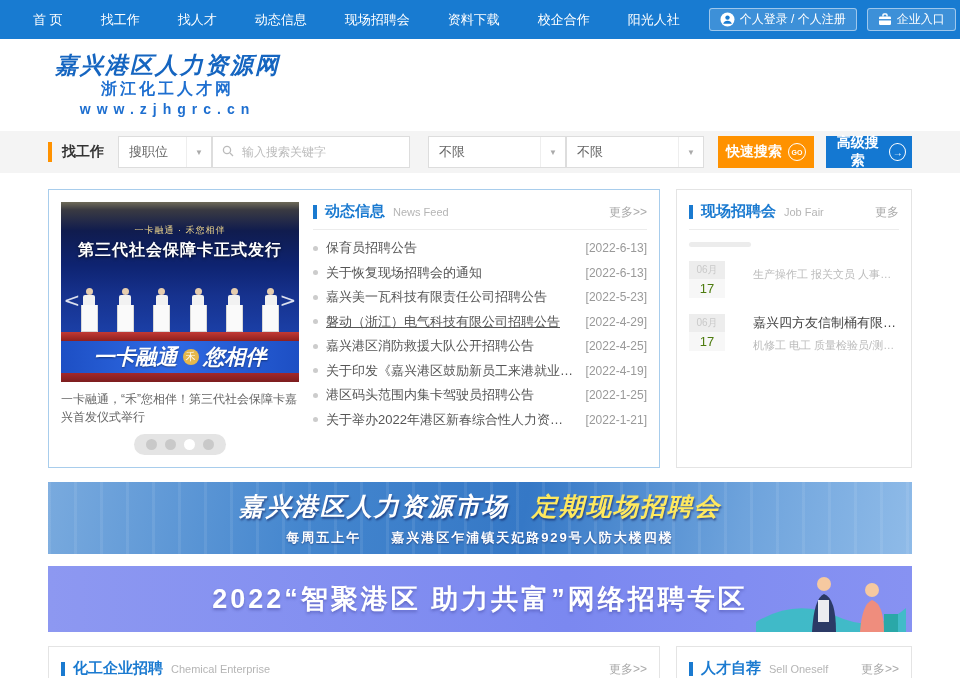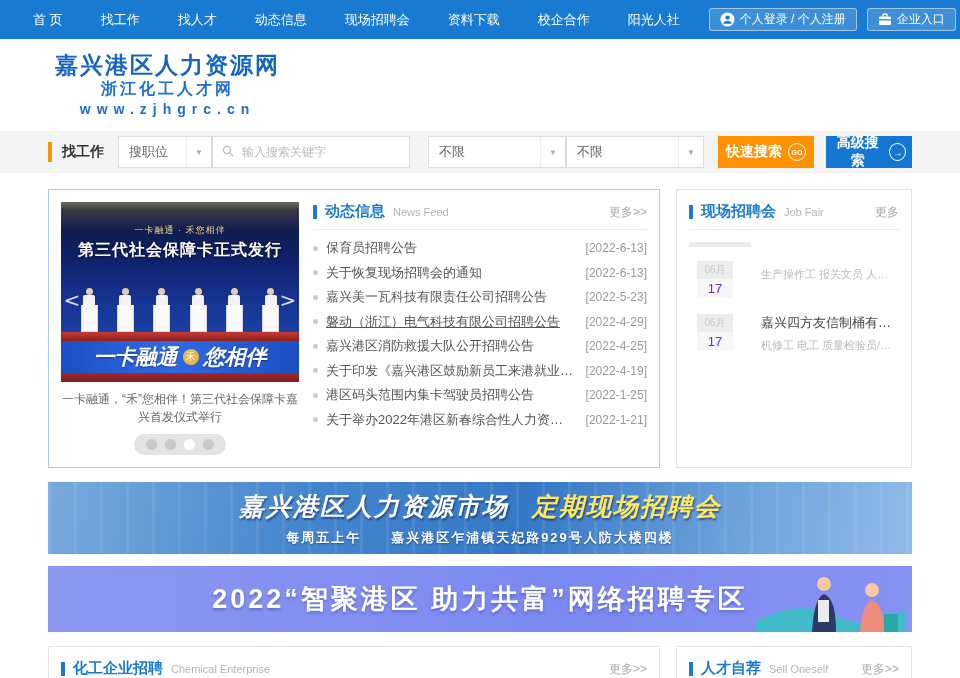--- a/index.html
+++ b/index.html
@@ -12,21 +12,21 @@
   .topbar a{color:#fff;font-size:13px;text-decoration:none;margin:0 19px;white-space:nowrap;}
   .topbar .grow{flex:1;}
   .topbtn{display:flex;align-items:center;gap:5px;background:rgba(255,255,255,.16);
           border:1px solid rgba(255,255,255,.5);border-radius:3px;padding:2px 10px;
           color:#fff;font-size:12px;margin-left:10px;cursor:pointer;white-space:nowrap;}
   .topbtn svg{display:block;}
 
   
   .logo-area{height:92px;display:flex;align-items:center;}
   .logo{margin-left:55px;text-align:center;}
-  .logo .t1{font-size:23px;font-weight:bold;color:#1565c0;letter-spacing:2px;line-height:1.15;}
+  .logo .t1{font-size:23px;font-weight:bold;color:#1565c0;letter-spacing:2px;line-height:1.15;font-style:italic;}
   .logo .t2{font-size:16px;font-weight:bold;color:#1e6fd0;letter-spacing:3px;line-height:1.3;}
   .logo .t3{font-size:14px;font-weight:bold;color:#1e6fd0;letter-spacing:6px;line-height:1.3;}
 
   
   .search-strip{background:#f4f4f4;height:42px;display:flex;align-items:center;}
   .search-inner{width:864px;margin:0 auto;display:flex;align-items:center;}
   .accent{width:4px;height:20px;background:#ff9200;margin-right:10px;}
   .s-label{font-size:14px;font-weight:bold;color:#333;margin-right:14px;}
   .sel{background:#fff;border:1px solid #ddd;height:30px;display:flex;align-items:center;
        font-size:13px;color:#666;cursor:pointer;}
@@ -57,21 +57,21 @@
   .left-block{width:612px;border:1px solid #a8cdec;padding:12px;display:flex;gap:14px;}
   .side-panel{width:236px;border:1px solid #e4e4e4;padding:12px;}
 
   .sec-head{display:flex;align-items:baseline;border-bottom:1px solid #ececec;padding-bottom:8px;}
   .sec-bar{width:4px;height:14px;background:#1a7ad0;margin-right:8px;align-self:center;}
   .sec-title{font-size:15px;font-weight:bold;color:#1a7ad0;}
   .sec-sub{font-size:11px;color:#b5b5b5;margin-left:8px;}
   .sec-more{margin-left:auto;font-size:12px;color:#aaa;text-decoration:none;cursor:pointer;}
 
   
-  .carousel{width:238px;text-align:center;}
+  .carousel{width:238px;}
   .slide{position:relative;width:238px;height:180px;overflow:hidden;cursor:pointer;}
   .slide-top{height:130px;background:linear-gradient(180deg,#6e6a58 0,#3a3a42 6%,#101c4e 22%,
              #0e2370 48%,#16328e 72%,#1b3fa6 100%);position:relative;
              display:flex;flex-direction:column;align-items:center;}
   .tagline{margin-top:22px;font-size:9px;color:#f0d78c;letter-spacing:1px;}
   .headline{margin-top:3px;font-size:16px;font-weight:bold;color:#fff;letter-spacing:1px;
             text-shadow:0 1px 3px rgba(0,0,0,.7);white-space:nowrap;}
   .people{position:absolute;bottom:0;left:0;right:0;height:52px;
           display:flex;justify-content:space-around;align-items:flex-end;padding:0 10px;}
   .person{display:flex;flex-direction:column;align-items:center;}
@@ -100,24 +100,24 @@
   .news{flex:1;min-width:0;}
   .news ul{list-style:none;margin:6px 0 0;padding:0;}
   .news li{display:flex;align-items:center;height:24.5px;font-size:13px;color:#555;cursor:pointer;}
   .news li .bullet{width:5px;height:5px;border-radius:50%;background:#ccc;margin-right:8px;flex:none;}
   .news li .t{flex:1;min-width:0;white-space:nowrap;overflow:hidden;text-overflow:ellipsis;}
   .news li .d{margin-left:10px;font-size:12px;color:#999;white-space:nowrap;}
   .news li.hovered .t{text-decoration:underline;}
 
   
   .jf-divider{width:62px;height:5px;background:#ececec;border-radius:3px;margin:12px 0 14px;}
-  .jf-item{display:flex;gap:28px;margin-bottom:16px;cursor:pointer;margin-left:8px;}
+  .jf-item{display:flex;gap:28px;margin-bottom:16px;cursor:pointer;}
   .jf-date{width:36px;flex:none;text-align:center;}
   .jf-month{background:#ededed;color:#c9c9c9;font-size:10px;padding:2px 0;}
-  .jf-day{background:#f7f7f7;color:#6d28d9;font-size:13px;padding:2px 0;}
+  .jf-day{background:#f7f7f7;color:#4d7c0f;font-size:13px;padding:2px 0;}
   .jf-info{min-width:0;}
   .jf-company{font-size:13px;color:#444;white-space:nowrap;overflow:hidden;text-overflow:ellipsis;}
   .jf-pos{font-size:11px;color:#bbb;margin-top:6px;white-space:nowrap;overflow:hidden;text-overflow:ellipsis;}
 
   
   .banner1{margin-top:14px;height:72px;cursor:pointer;position:relative;overflow:hidden;
            background:
              repeating-linear-gradient(90deg,rgba(255,255,255,.08) 0 3px,rgba(0,0,0,0) 3px 26px),
              linear-gradient(100deg,#79aade 0,#4486ce 30%,#3578c6 55%,#6ea3dc 80%,#8fbbe8 100%);
            display:flex;flex-direction:column;align-items:center;justify-content:center;}

